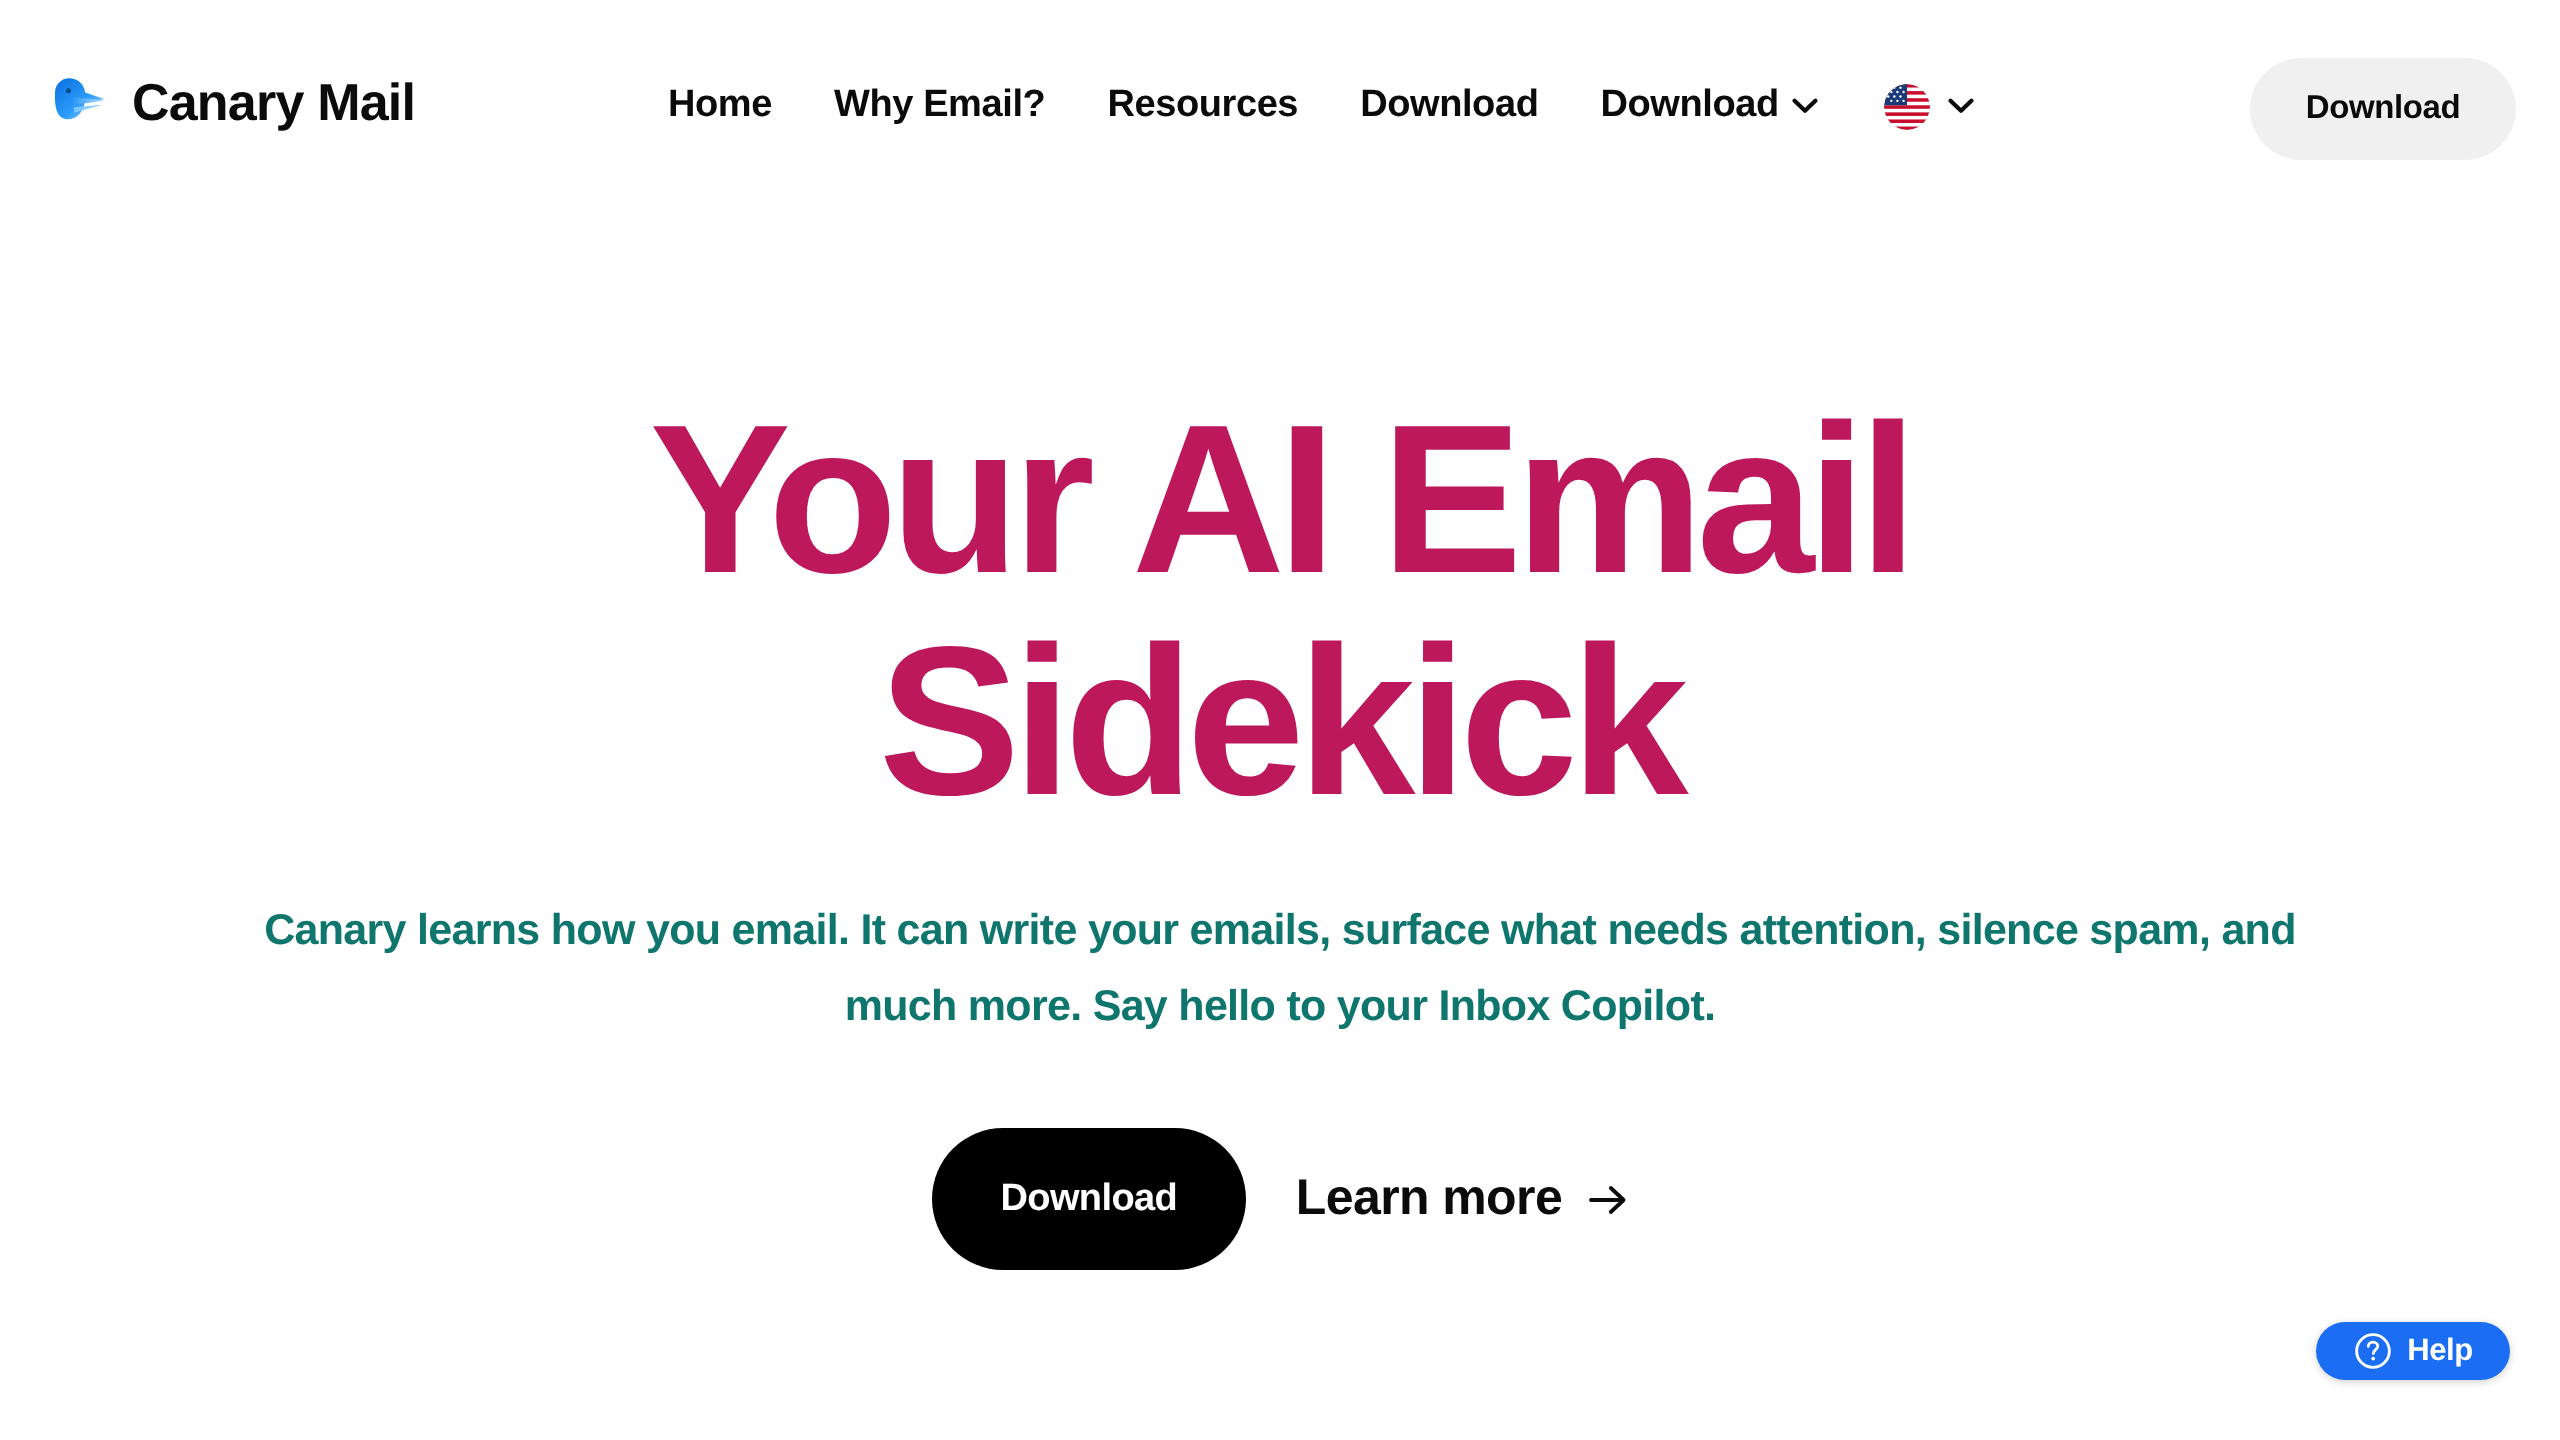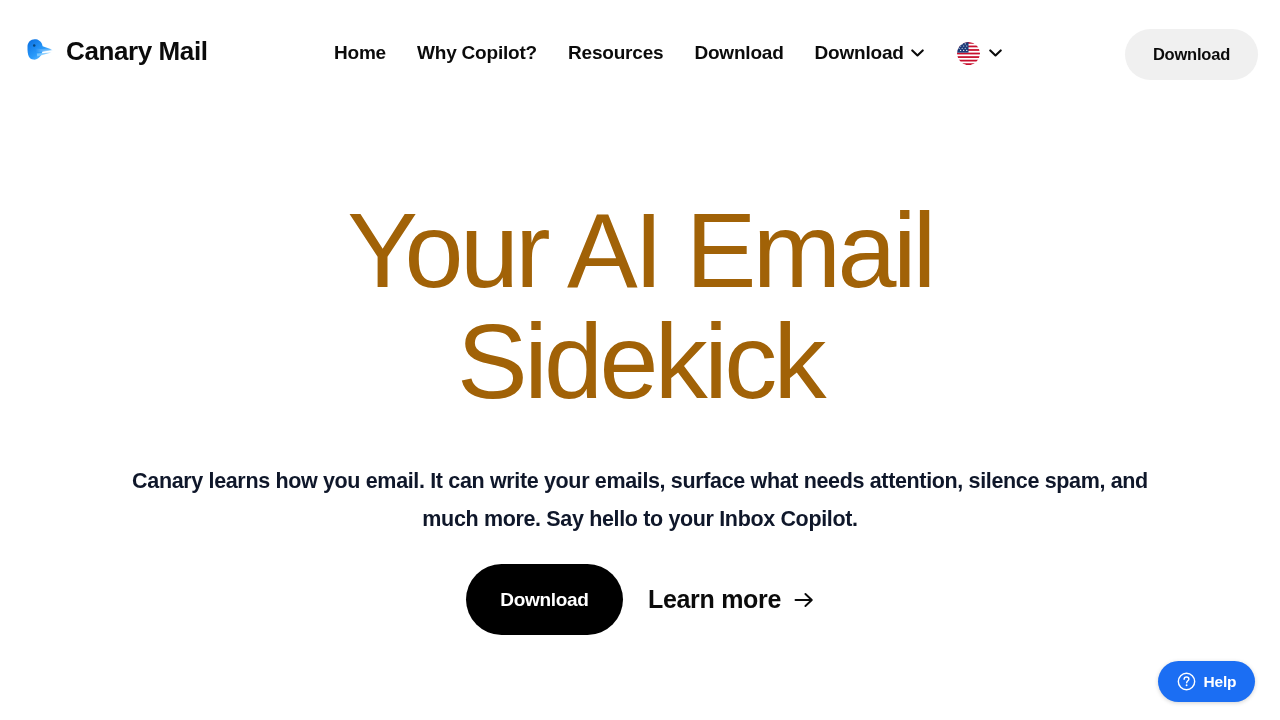--- a/index.html
+++ b/index.html
@@ -126,39 +126,38 @@
     height: 610px;
     text-align: center;
   }
 
   .hero-title {
     position: absolute;
     top: 85px;
     left: 0;
     width: 1280px;
     font-size: 106px;
-    font-weight: 400;
+    font-weight: 700;
     line-height: 111px;
     letter-spacing: -3.6px;
-    color: #a16207;
+    color: #be185d;
   }
   .hero-title .line { display: block; }
 
   .hero-sub {
     position: absolute;
     top: 336px;
     left: 50%;
     transform: translateX(-50%);
     width: 1030px;
     font-size: 21.5px;
     font-weight: 700;
     line-height: 38px;
     letter-spacing: -0.35px;
-    color: #0f172a;
-    margin-top: 16px;
+    color: #0f766e;
   }
 
   .hero-actions {
     position: absolute;
     top: 454px;
     left: 0;
     width: 1280px;
     display: flex;
     align-items: center;
     justify-content: center;
@@ -191,21 +190,21 @@
     cursor: pointer;
   }
   .arrow-icon { width: 20px; height: 16px; display: block; }
 
   
   .help-widget {
     position: absolute;
     left: 1158px;
     top: 661px;
     width: 97px;
-    height: 41px;
+    height: 29px;
     border: none;
     border-radius: 22px;
     background: #1b6ef3;
     color: #ffffff;
     font-family: inherit;
     font-size: 15.5px;
     font-weight: 700;
     letter-spacing: -0.2px;
     display: flex;
     align-items: center;
@@ -241,21 +240,21 @@
       <circle cx="12.2" cy="11.4" r="1.25" fill="#06467f"></circle>
     </svg>
     <span class="brand-name">Canary Mail</span>
   </a>
 
   <nav class="nav">
     <a class="nav-item" href="#">
       <span>Home</span>
     </a>
     <a class="nav-item" href="#">
-      <span>Why Copilot?</span>
+      <span>Why Email?</span>
     </a>
     <a class="nav-item" href="#">
       <span>Resources</span>
     </a>
     <a class="nav-item" href="#">
       <span>Download</span>
     </a>
     <a class="nav-item" href="#">
       <span>Download</span>
       <svg class="chev" viewBox="0 0 13 8">

